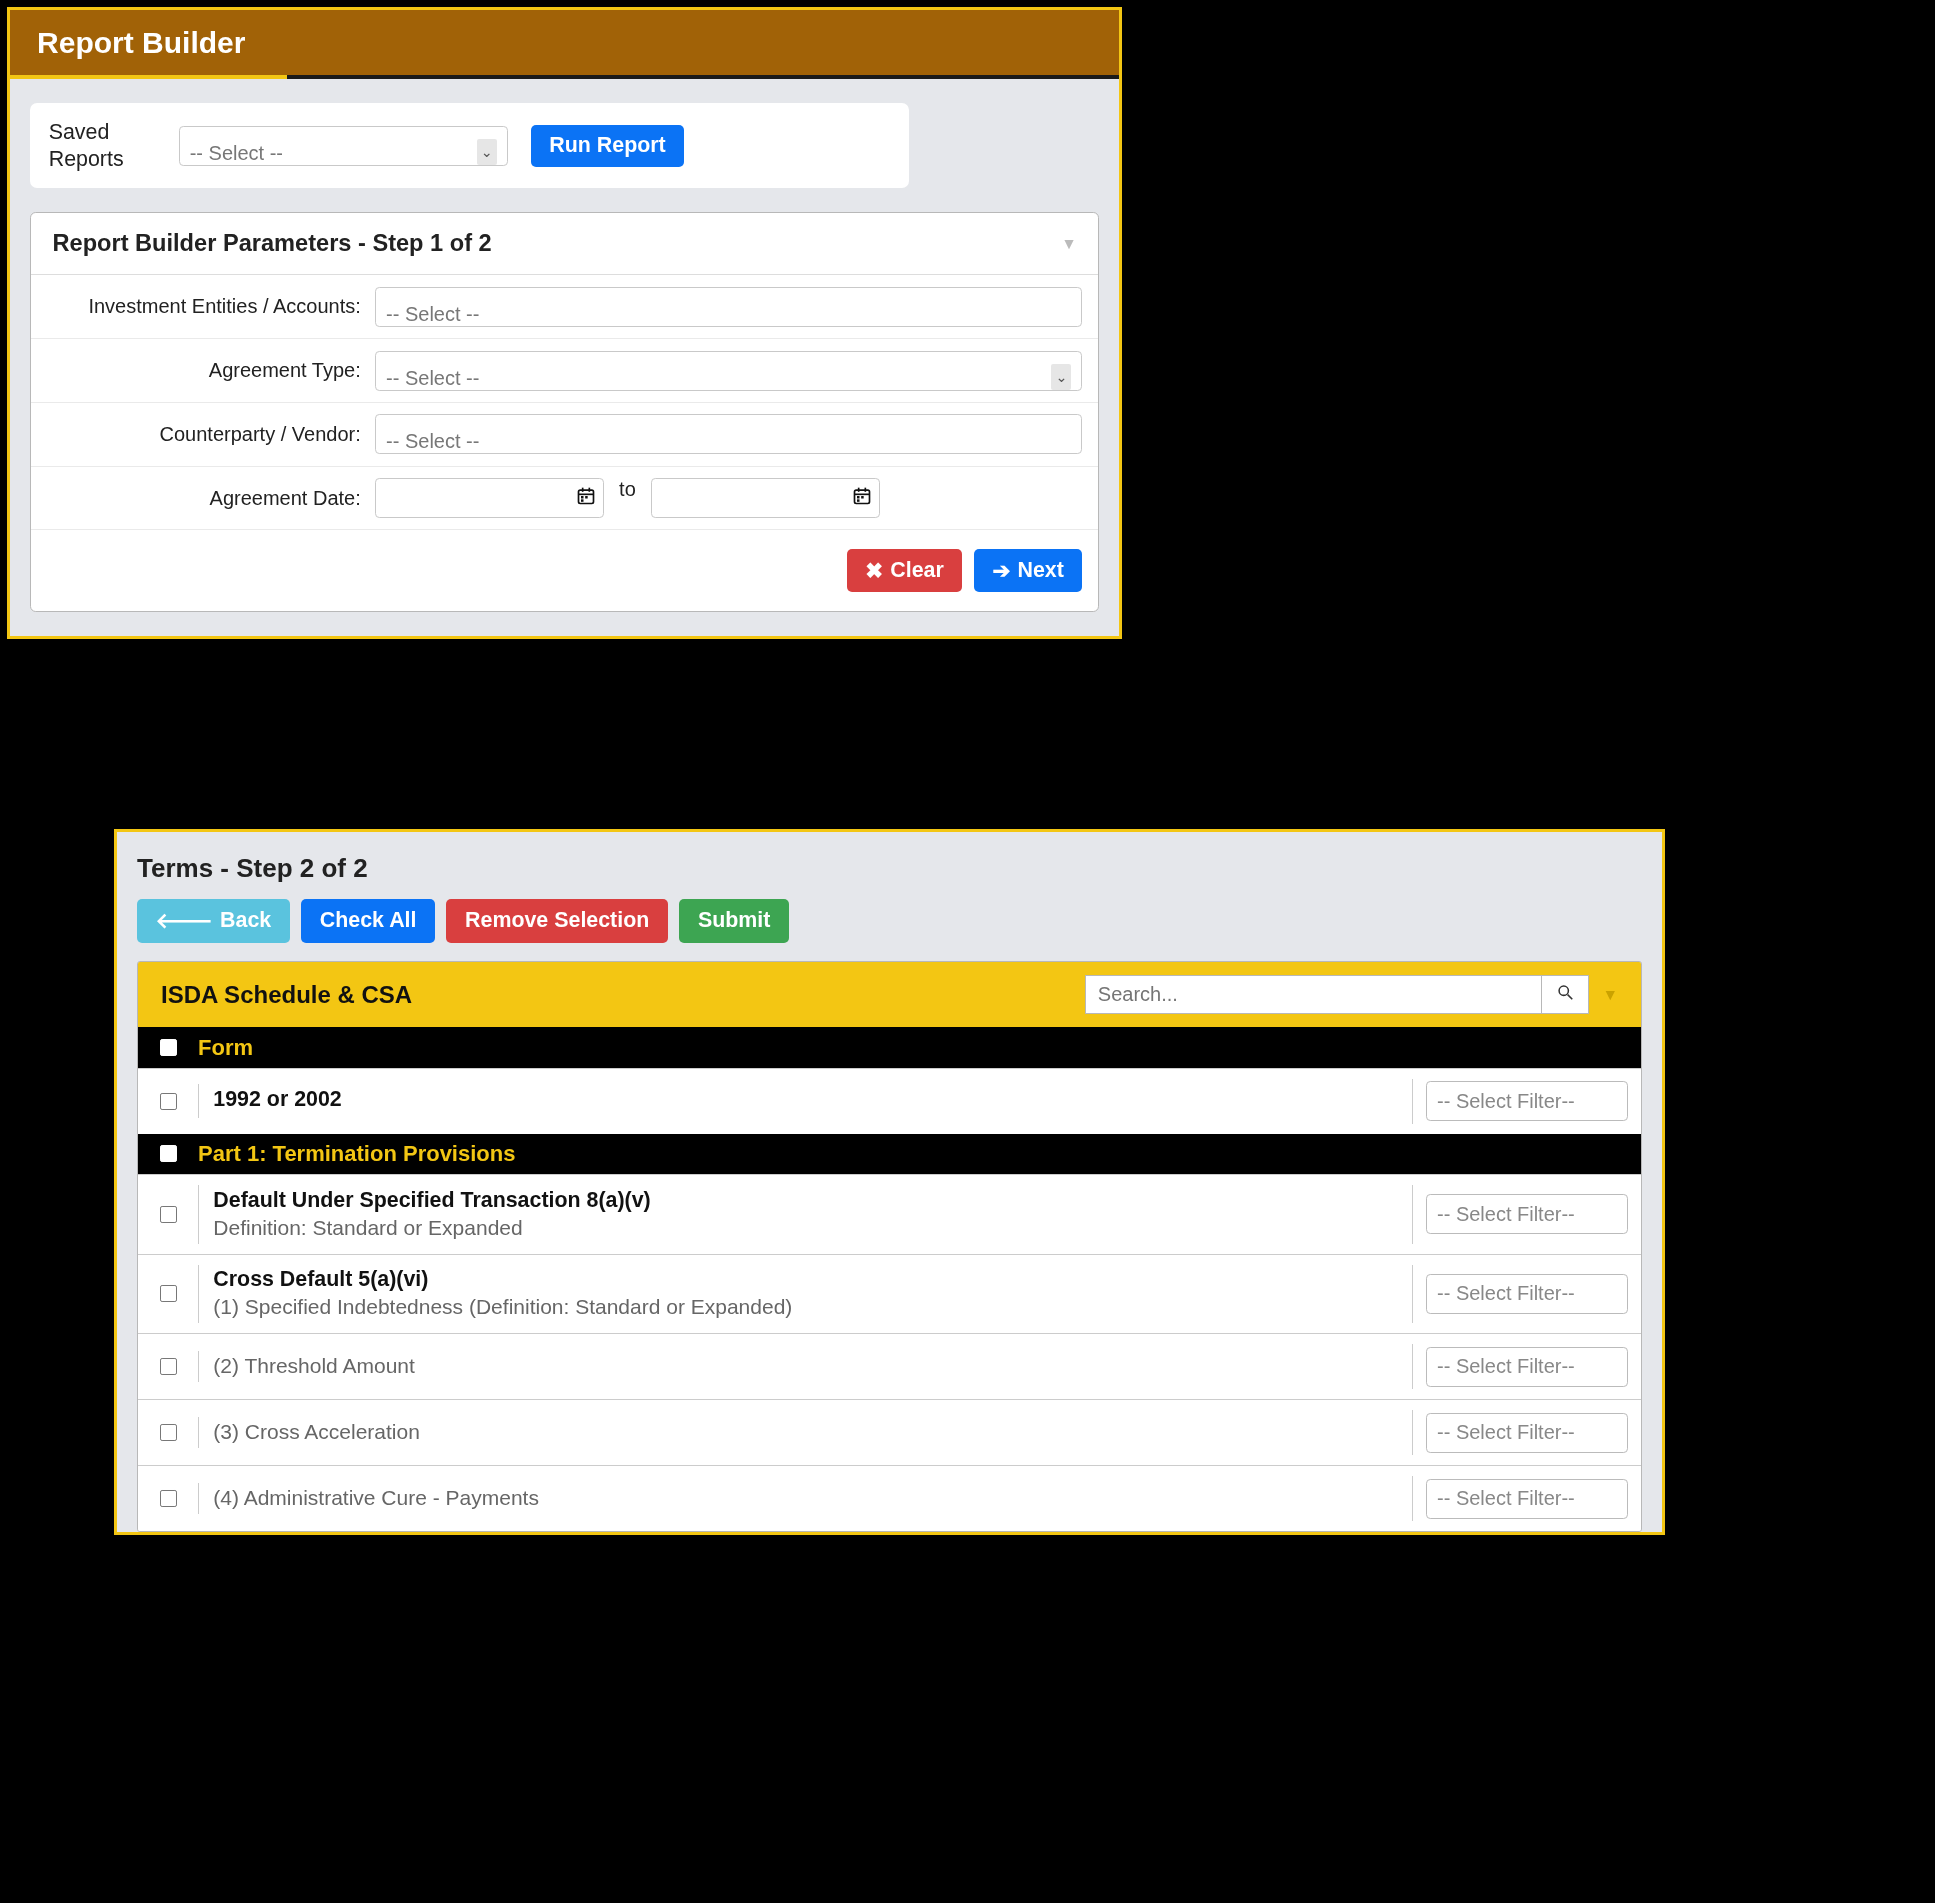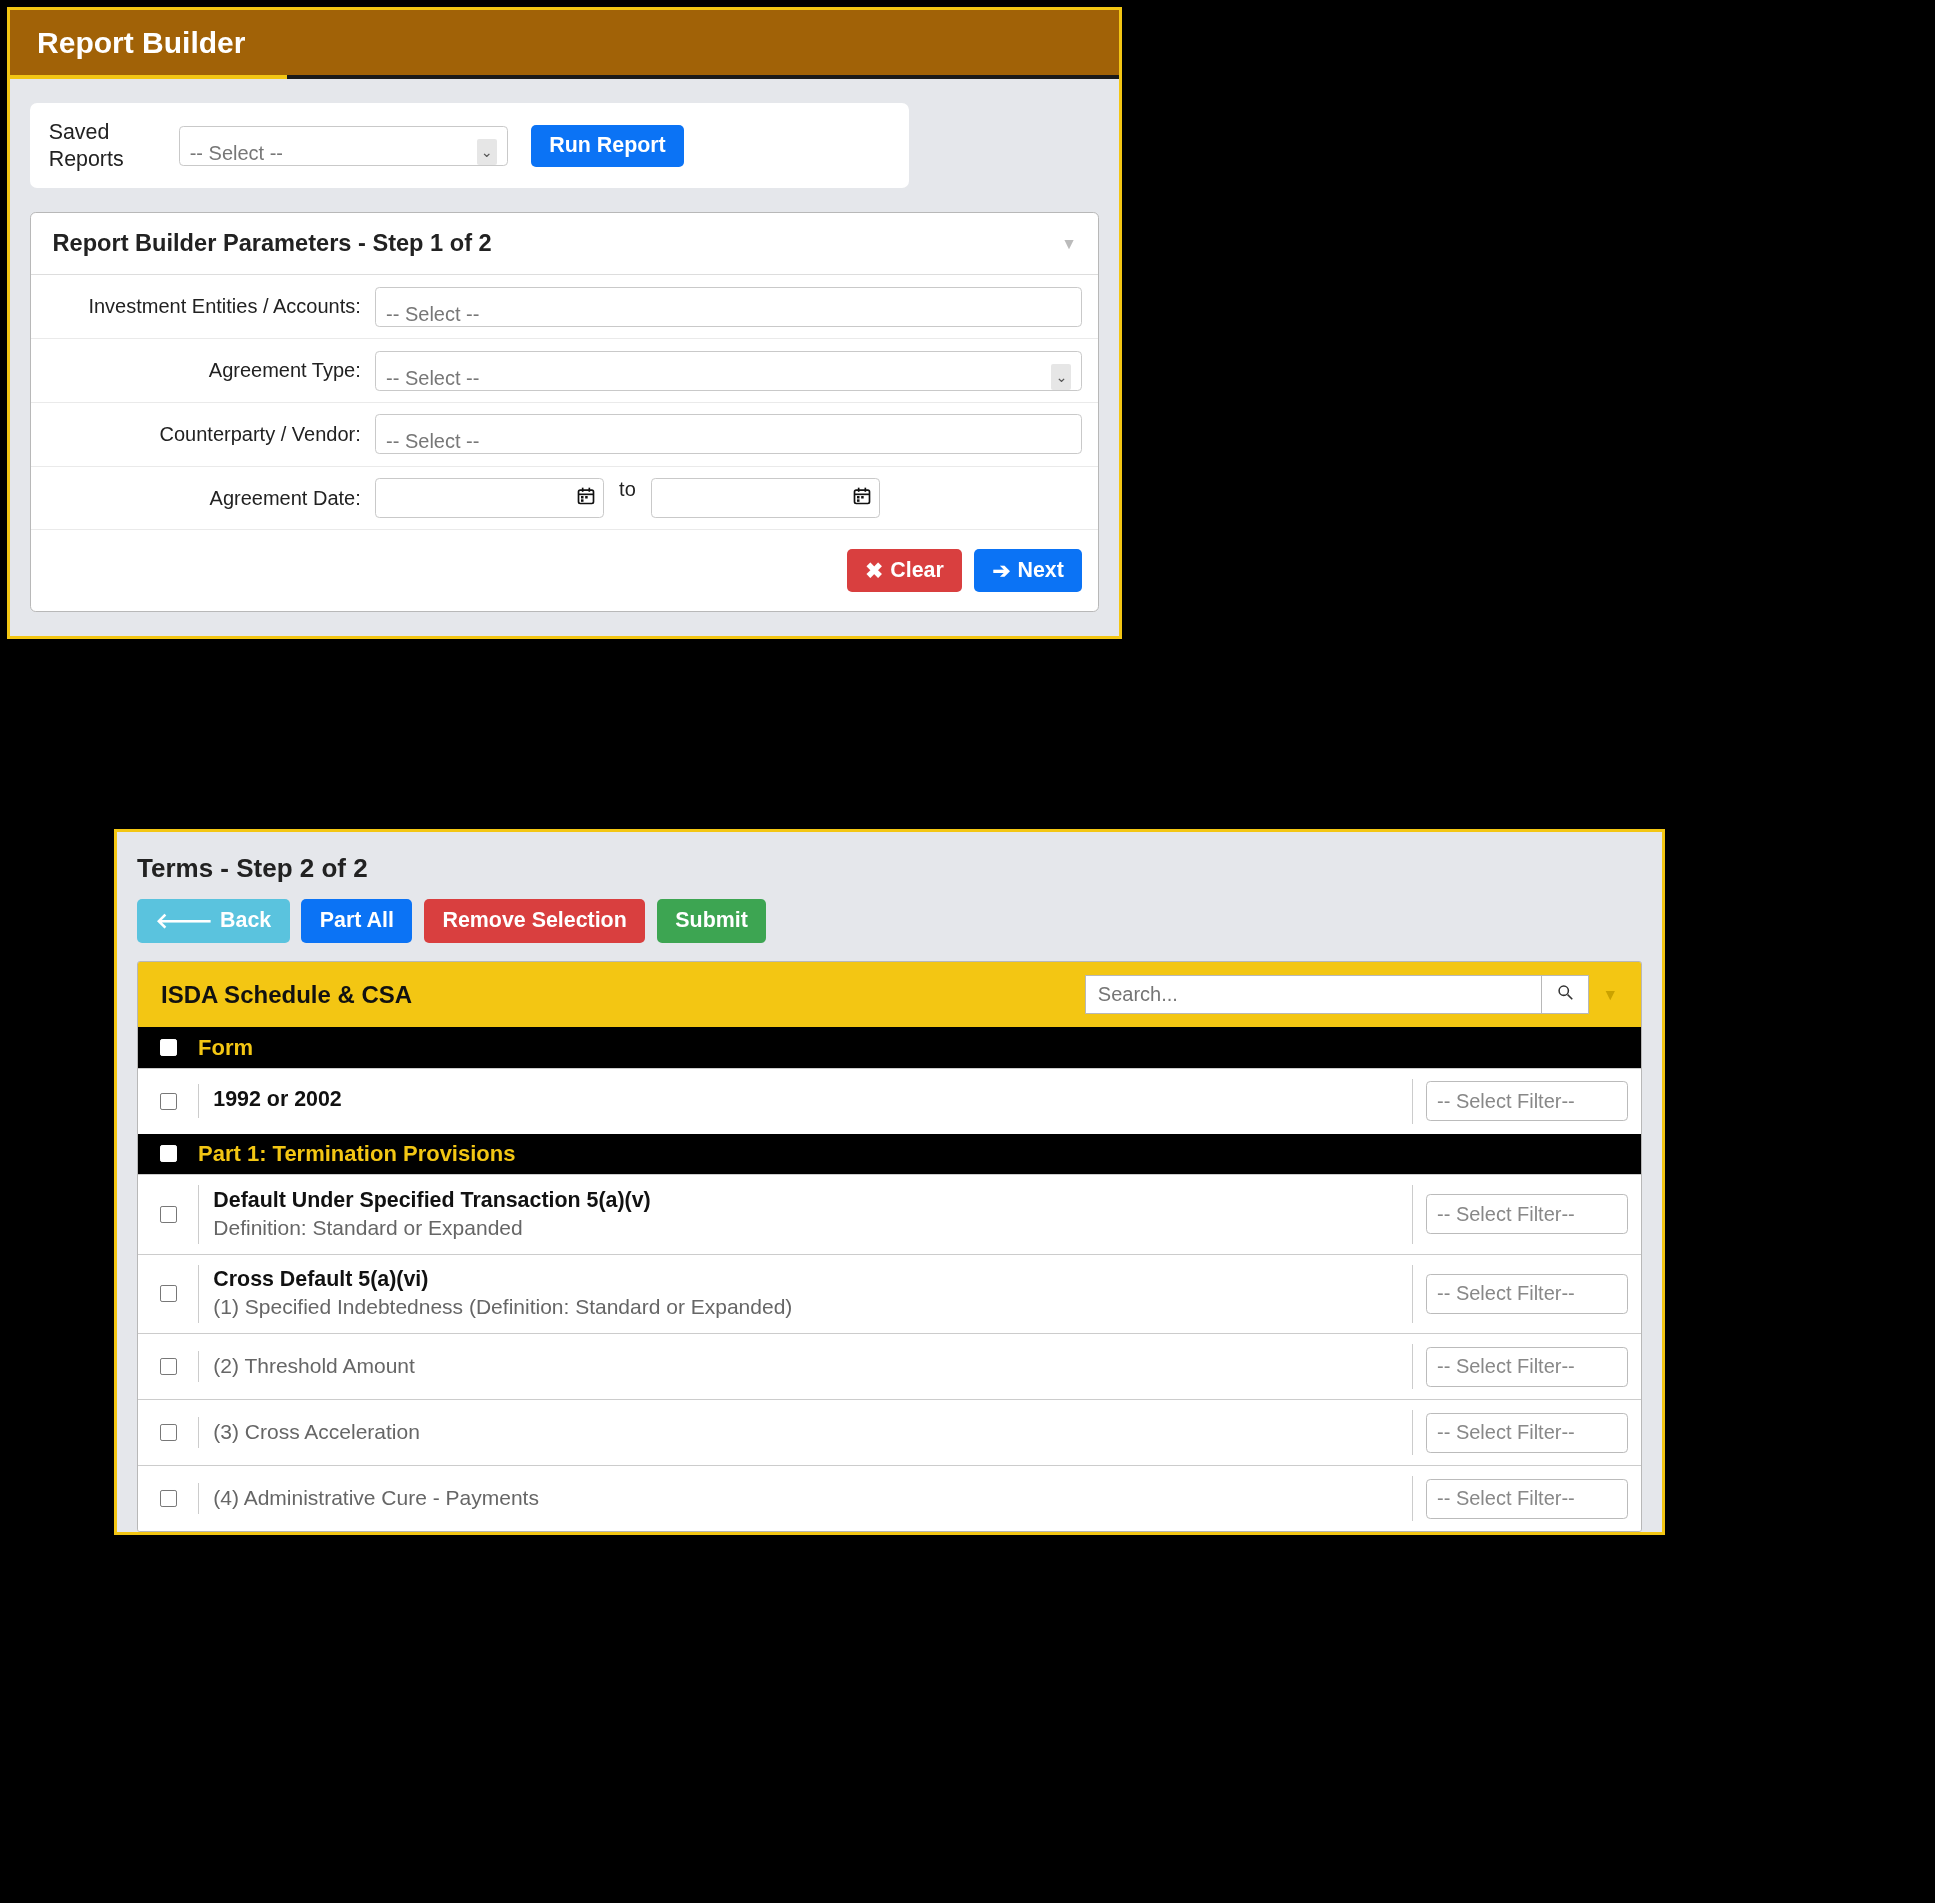--- a/index.html
+++ b/index.html
@@ -374,21 +374,21 @@
 
 <div class="panel2">
   <div class="terms-title">Terms - Step 2 of 2</div>
 
   <div class="btn-row">
     <button class="btn btn-teal">
       <span>🡐</span>
       <span>Back</span>
     </button>
     <button class="btn btn-blue">
-      <span>Part All</span>
+      <span>Check All</span>
     </button>
     <button class="btn btn-red">
       <span>Remove Selection</span>
     </button>
     <button class="btn btn-green">
       <span>Submit</span>
     </button>
   </div>
 
   <div class="isda-card">
@@ -431,21 +431,21 @@
         <div class="section-row">
     <div class="chk-cell">
             <div class="chk black"></div>
           </div>
     <div>Part 1: Termination Provisions</div>
         </div>
         <div class="row-item">
       <div class="chk-cell">
             <div class="chk"></div>
           </div>
-      <div class="row-text"><span class="bold">Default Under Specified Transaction 5(a)(v)</span><span class="sub">Definition: Standard or Expanded</span></div>
+      <div class="row-text"><span class="bold">Default Under Specified Transaction 8(a)(v)</span><span class="sub">Definition: Standard or Expanded</span></div>
       <div class="filter-cell">
         <div class="filter-box">-- Select Filter--</div>
       </div>
         </div>
         <div class="row-item">
       <div class="chk-cell">
             <div class="chk"></div>
           </div>
       <div class="row-text"><span class="bold">Cross Default 5(a)(vi)</span><span class="sub">(1) Specified Indebtedness (Definition: Standard or Expanded)</span></div>
       <div class="filter-cell">

